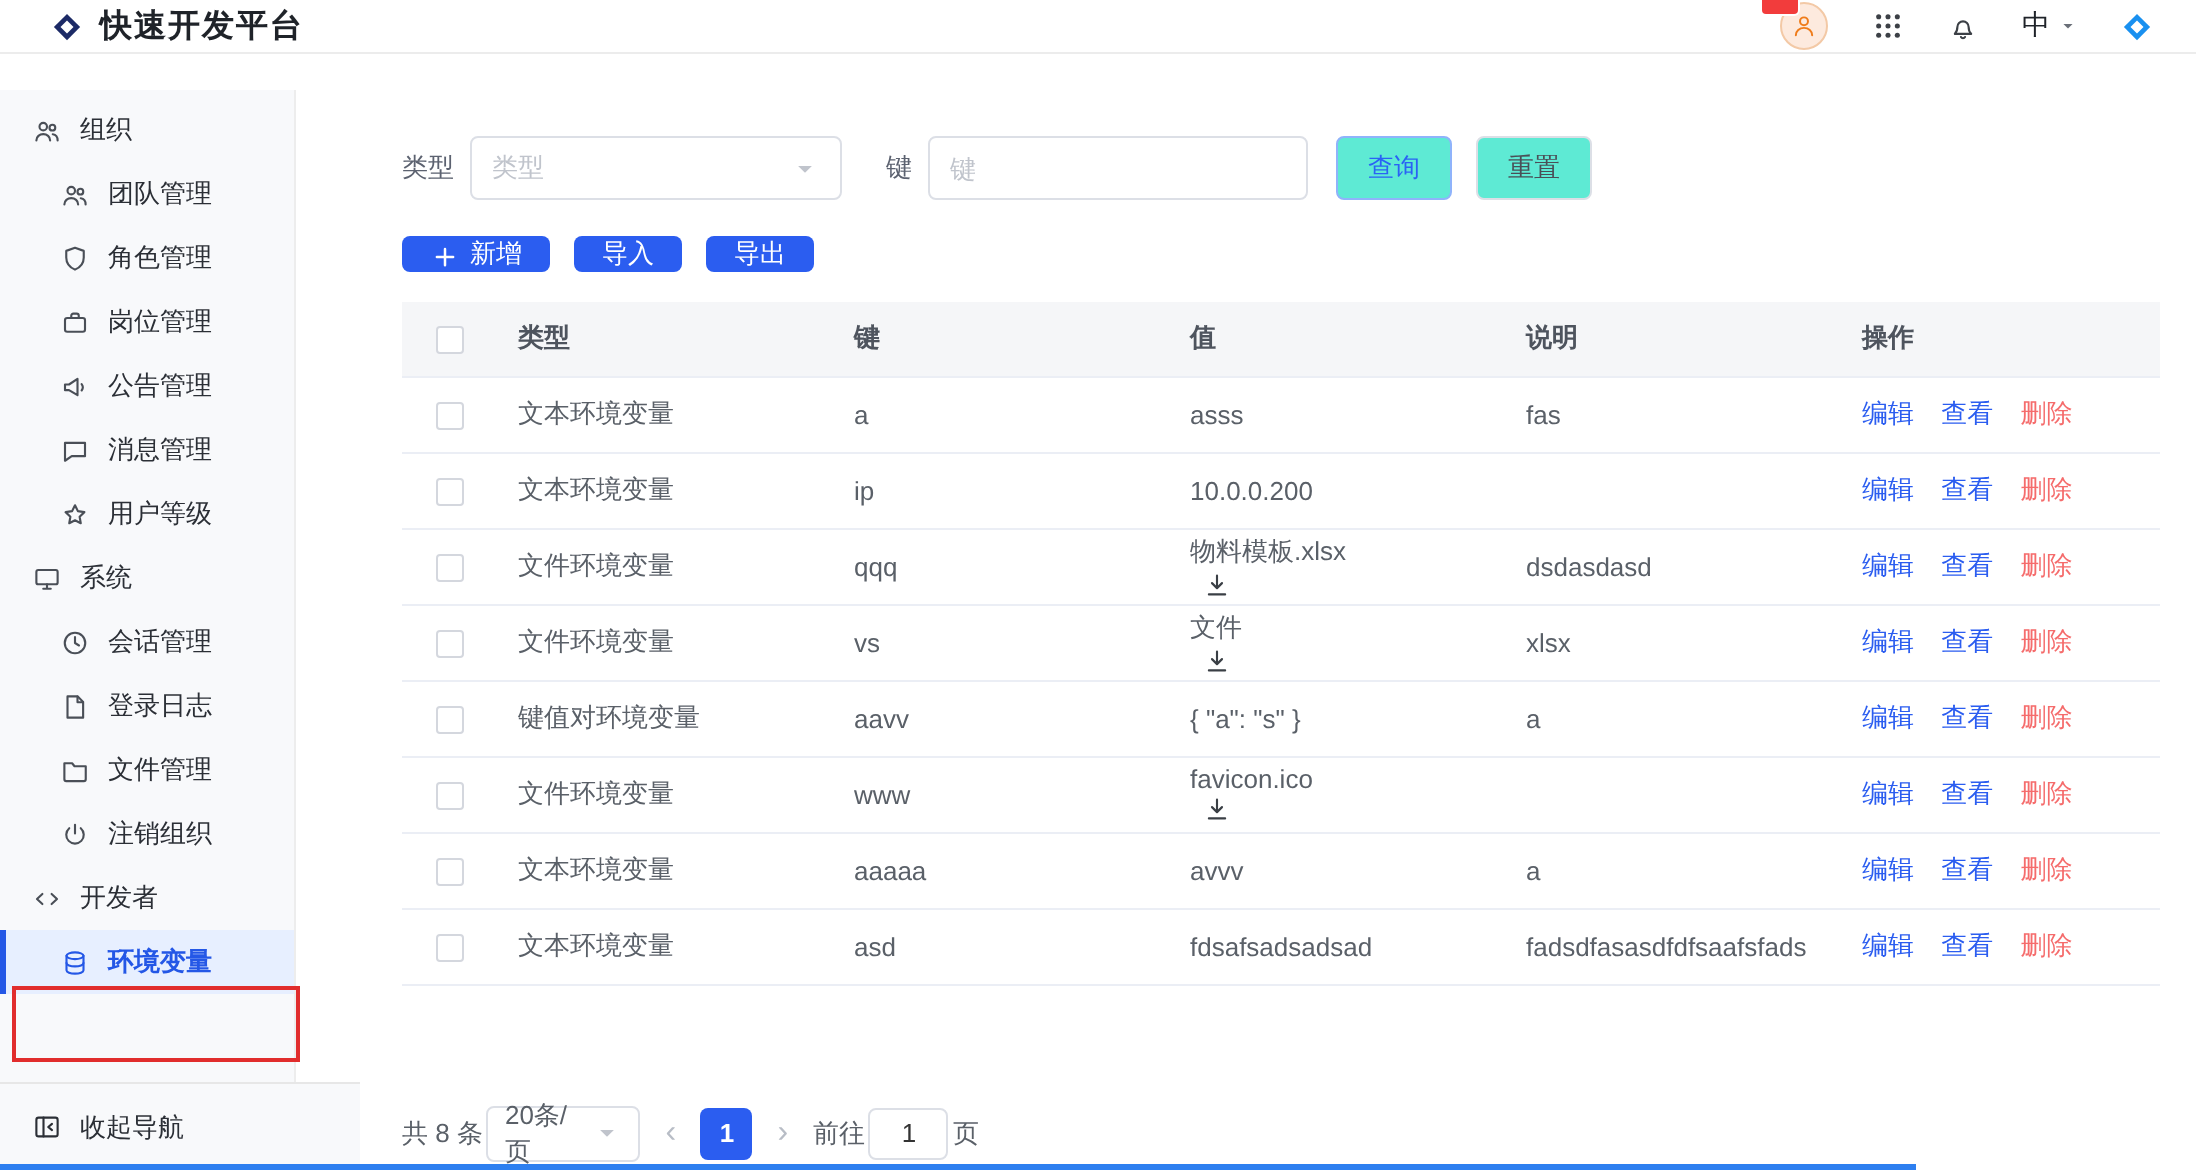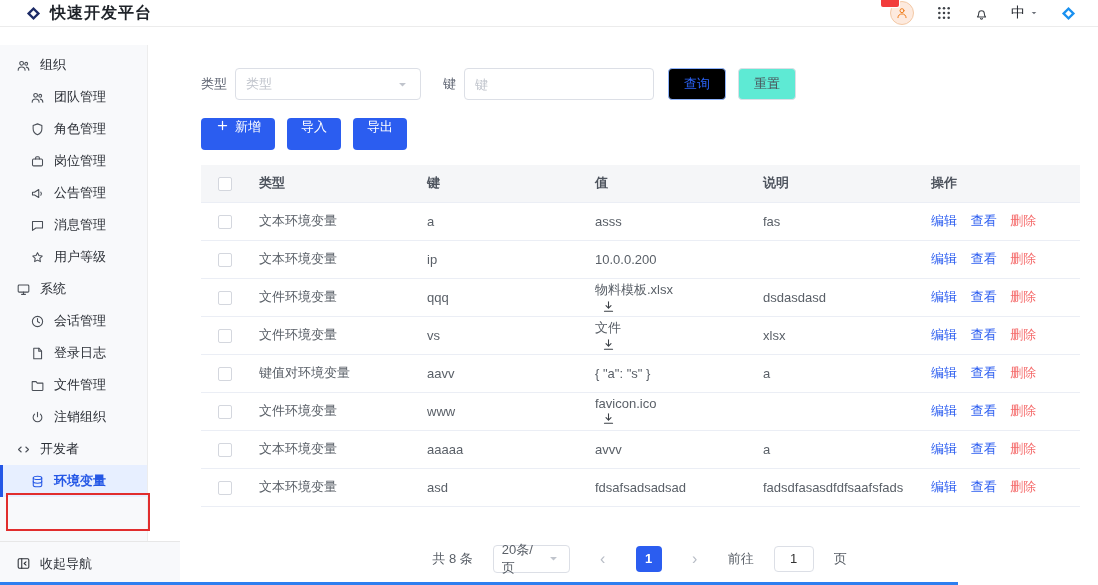--- a/index.html
+++ b/index.html
@@ -55,42 +55,42 @@
   .select { width:186px; height:32px; border:1px solid #dcdfe6; border-radius:4px; background:#fff;
     display:flex; align-items:center; justify-content:space-between; padding:0 10px; cursor:pointer; }
   .select .ph { color:#c0c4cc; }
   .caret { width:12px; height:12px; color:#c0c4cc; }
   .ml22 { margin-left:22px; }
   .input { width:190px; height:32px; border:1px solid #dcdfe6; border-radius:4px; padding:0 10px;
     font-size:13px; color:#333; outline:none; font-family:inherit; }
   .input::placeholder { color:#c0c4cc; }
   .btn { height:32px; border-radius:4px; padding:0 15px; font-size:13px; display:inline-flex;
     align-items:center; justify-content:center; cursor:pointer; border:1px solid transparent; font-family:inherit; }
-  .btn-query { background:#000000; border-color:#8fb3fb; color:#2a62f5; margin-left:14px; }
+  .btn-query { background:#5eead4; border-color:#8fb3fb; color:#2a62f5; margin-left:14px; }
   .btn-reset { background:#5eead4; border-color:#dcdfe6; color:#4a4f57; margin-left:12px; }
 
   .toolbar { display:flex; gap:12px; margin-bottom:15px; }
-  .btn-primary { background:#2b5df0; color:#fff; height:32px; padding:0 14px; border-radius:4px;
-    font-size:13px; border:none; display:inline-flex; align-items:flex-start; cursor:pointer; font-family:inherit; }
+  .btn-primary { background:#2b5df0; color:#fff; height:18px; padding:0 14px; border-radius:4px;
+    font-size:13px; border:none; display:inline-flex; align-items:flex-end; cursor:pointer; font-family:inherit; }
   .plus { width:12px; height:12px; margin-right:5px; stroke-width:2; }
 
   table.grid { width:100%; border-collapse:collapse; table-layout:fixed; }
   .grid thead th { background:#f5f6f8; height:37px; text-align:left; font-size:13px; color:#4e545e;
     font-weight:700; padding:0 10px; border-bottom:1px solid #ebeef5; }
   .grid tbody td { height:38px; border-bottom:1px solid #ebeef5; padding:0 10px; font-size:13px;
     color:#5a6068; overflow:hidden; white-space:nowrap; }
   .tc { text-align:center !important; padding:0 !important; }
   .cb { width:14px; height:14px; border:1px solid #d4d7de; border-radius:2px; background:#fff;
     display:inline-block; vertical-align:middle; cursor:pointer; }
   .dl { width:13px; height:13px; margin-left:6px; color:#3a3f45; display:inline-block; vertical-align:-2px; cursor:pointer; }
   .link { margin-right:10px; cursor:pointer; }
   .link-blue { color:#2b5df0; }
   .link-red { color:#f56c6c; }
 
-  .pager { display:flex; align-items:center; justify-content:center; gap:20px; margin-top:38px;
+  .pager { display:flex; align-items:center; justify-content:flex-start; gap:2px; margin-top:60px;
     color:#5a6068; font-size:13px; padding-right:2px; }
   .psize { width:77px; height:28px; border:1px solid #dcdfe6; border-radius:4px; display:flex;
     align-items:center; justify-content:space-between; padding:0 8px; color:#5a6068; cursor:pointer; }
   .pbtn { width:26px; height:26px; display:flex; align-items:center; justify-content:center;
     color:#b8bdc6; font-size:16px; cursor:pointer; }
   .pcur { width:26px; height:26px; background:#2b5df0; color:#fff; border-radius:4px; display:flex;
     align-items:center; justify-content:center; font-weight:700; cursor:pointer; }
   .goto-input { width:40px; height:26px; border:1px solid #dcdfe6; border-radius:4px; text-align:center;
     font-size:13px; color:#333; outline:none; font-family:inherit; }
 

